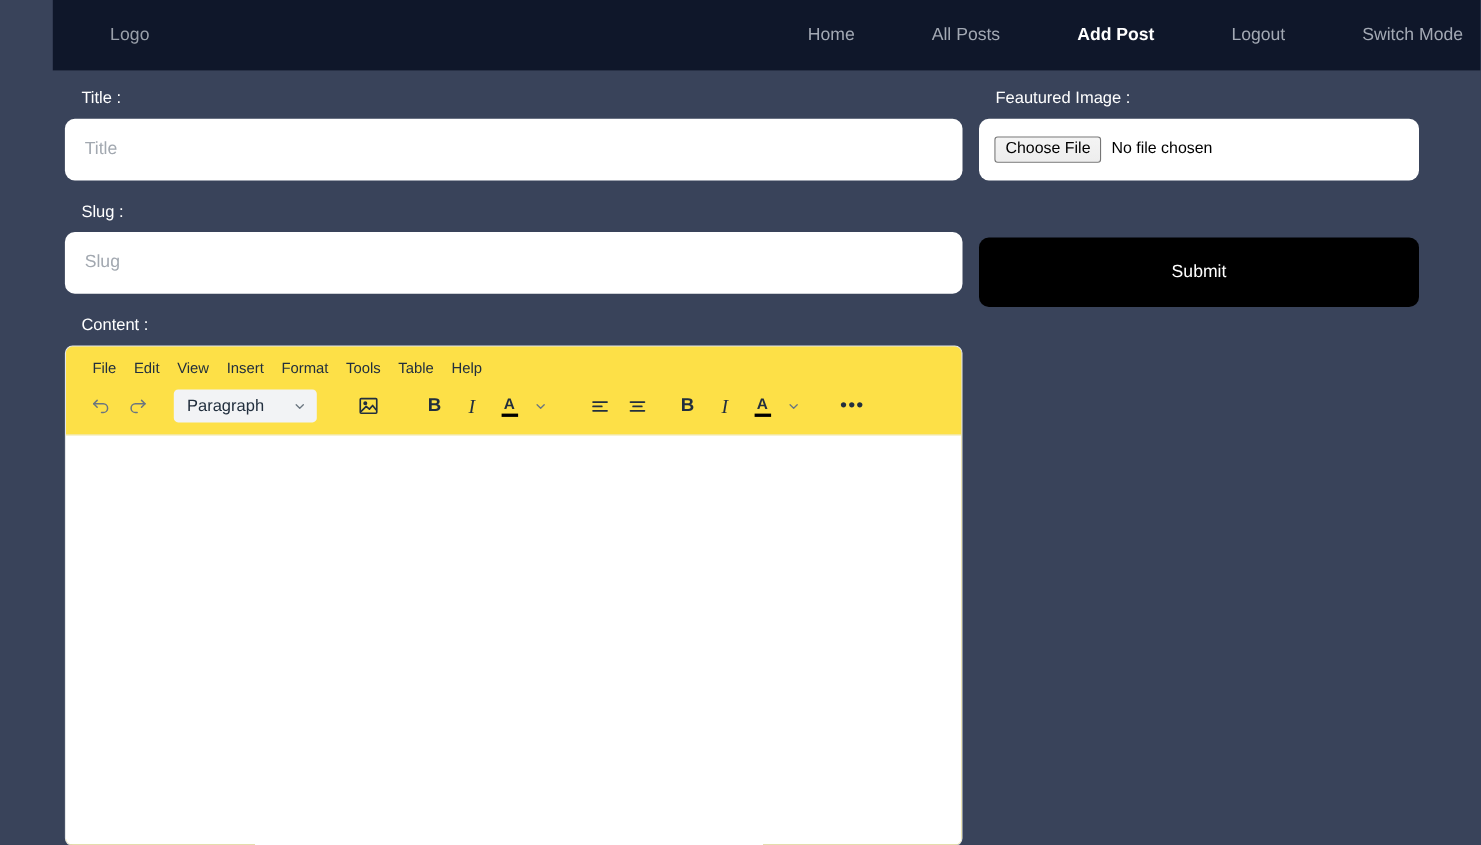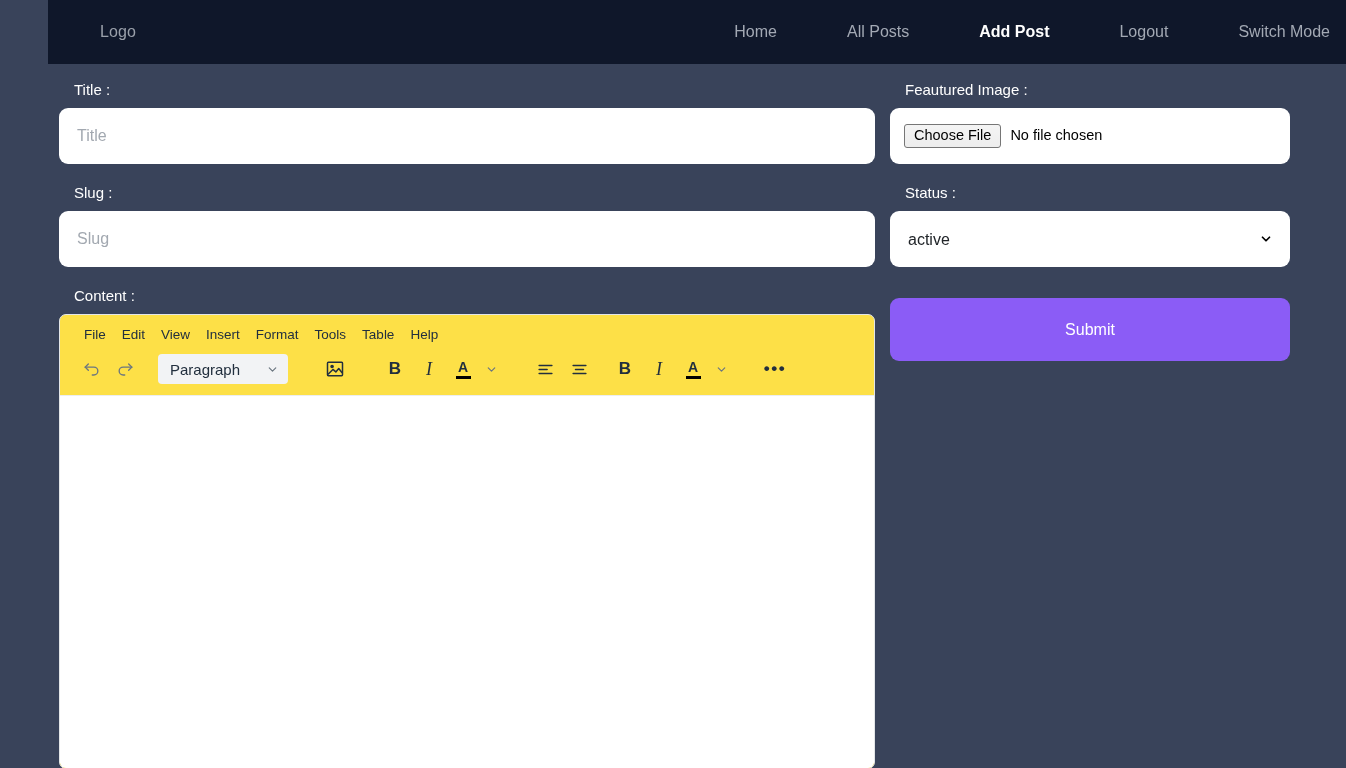--- a/index.html
+++ b/index.html
@@ -151,21 +151,21 @@
     transform: translateY(-50%);
     pointer-events: none;
     line-height: 0;
   }
 
   
   .submit-btn {
     margin-top: 31px;
     width: 100%;
     height: 63px;
-    background: #8b5cf6;
+    background: #000000;
     color: #ffffff;
     border: none;
     border-radius: 9px;
     font-size: 16px;
     font-family: "Liberation Sans", sans-serif;
     cursor: pointer;
   }
 
   
   .editor {
@@ -407,28 +407,16 @@
   <div class="col-right">
 
     <label class="field-label">Feautured Image :</label>
     <div class="file-box">
       <span class="choose-file-btn">Choose File</span>
       <span class="file-status">No file chosen</span>
     </div>
 
     <div class="gap-lg"></div>
 
-    <label class="field-label">Status :</label>
-    <div class="select-box">
-      <select>
-        <option>active</option>
-        <option>inactive</option>
-      </select>
-      <span class="select-chevron">
-        <svg width="14" height="14" viewBox="0 0 24 24" fill="none" stroke="#000000" stroke-width="3" stroke-linecap="round" stroke-linejoin="round">
-          <polyline points="6 9 12 15 18 9"></polyline>
-        </svg>
-      </span>
-    </div>
 
     <button class="submit-btn">Submit</button>
   </div>
 </div>
 
 </body></html>

